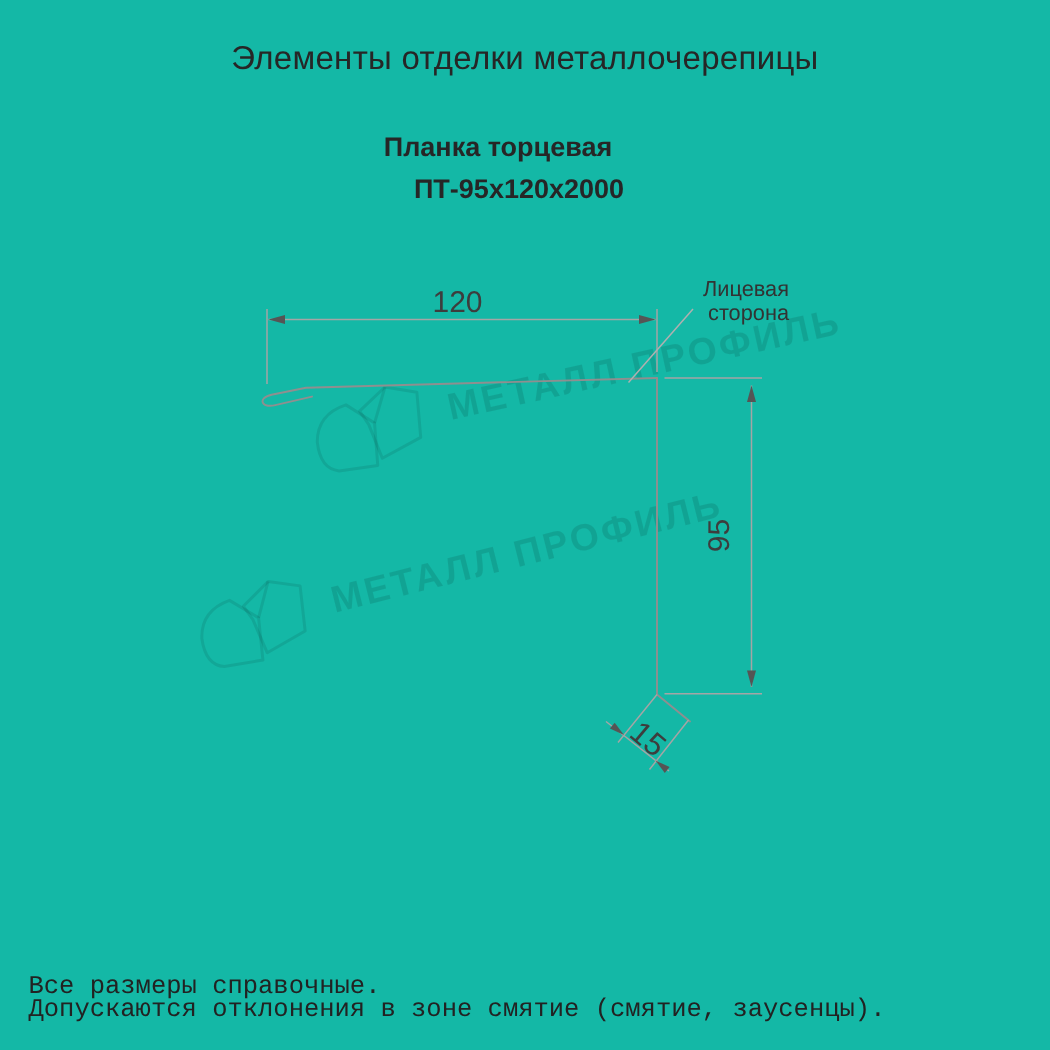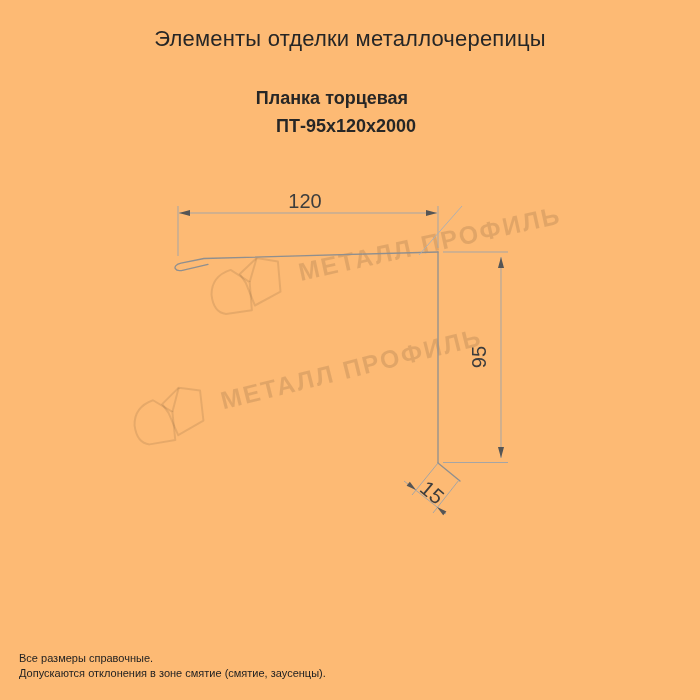--- a/index.html
+++ b/index.html
@@ -1,19 +1,19 @@
 <!DOCTYPE html>
 <html><head>
 <meta charset="utf-8">
 <style>
   html,body{margin:0;padding:0;background:#fff;}
   .page{
     position:relative;
     width:700px;height:700px;
-    background:#fdba74;
+    background:#14b8a6;
     font-family:"Liberation Sans", sans-serif;
     overflow:hidden;
   }
   .page-title{
     position:absolute;top:26px;left:0;width:700px;
     text-align:center;
     font-size:22px;font-weight:400;color:#262626;
     letter-spacing:0.2px;
   }
   .subtitle-block{position:absolute;left:0;top:88px;width:664px;text-align:center;color:#262626;font-weight:bold;}
@@ -29,21 +29,21 @@
     transform-origin:left center;white-space:nowrap;
   }
   .watermark .wm-text{
     font-size:25px;font-weight:bold;letter-spacing:2px;
     color:rgba(0,0,0,0.11);
   }
   .wm-1{left:205px;top:262px;transform:rotate(-12.5deg);}
   .wm-2{left:128px;top:393px;transform:rotate(-14deg);}
   .footer{
     position:absolute;left:19px;top:651px;z-index:4;
-    font-size:11px;line-height:15px;color:#222;
+    font-size:17px;line-height:15px;color:#222;font-family:Liberation Mono, monospace;
   }
 </style>
 </head>
 <body>
 
 <div class="page">
 
   <div class="page-title">Элементы отделки металлочерепицы</div>
 
   <div class="subtitle-block">
@@ -107,19 +107,23 @@
       <line x1="459" y1="480" x2="433" y2="513"></line>
       <line x1="404" y1="481" x2="446" y2="514"></line>
     </g>
     <polygon fill="#555" points="416,490 406.6,485.7 409.8,481.8"></polygon>
     <polygon fill="#555" points="437,507 443.2,515.3 446.4,511.4"></polygon>
     <text x="430" y="499" text-anchor="middle" transform="rotate(40 430 495)" font-family="Liberation Sans, sans-serif" font-size="21" fill="#3d3d3d">15</text>
 
     <line x1="462" y1="206" x2="419" y2="255" stroke="#b0b0b0" stroke-width="1"></line>
   </svg>
 
+  <div class="face-label">
+    <div>Лицевая</div>
+    <div>сторона</div>
+  </div>
 
   <div class="footer">
     <div>Все размеры справочные.</div>
     <div>Допускаются отклонения в зоне смятие (смятие, заусенцы).</div>
   </div>
 
 </div>
 
 </body></html>

